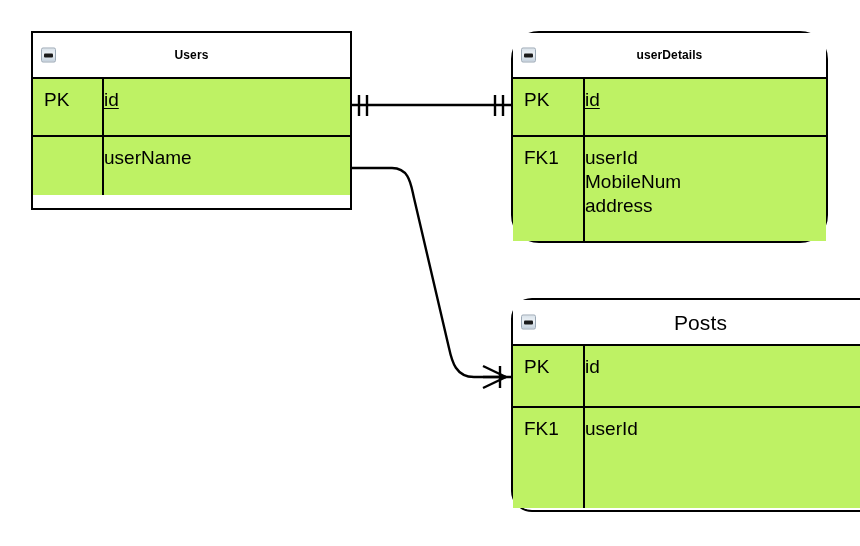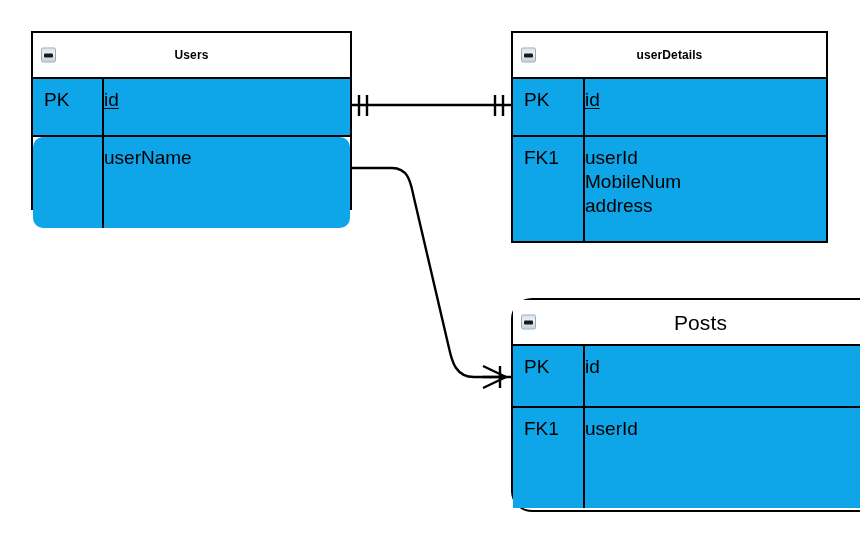--- a/index.html
+++ b/index.html
@@ -74,21 +74,21 @@
     height: 4px;
     background: #1b1b1b;
     border-radius: 1px;
   }
 
   
   .row {
     display: flex;
     box-sizing: border-box;
     border-bottom: 2px solid #000000;
-    background: #0ea5e9;
+    background: #bef264;
   }
   .row.last {
     border-bottom: none;
   }
   .cell-key {
     box-sizing: border-box;
     border-right: 2px solid #000000;
     padding: 9px 0 0 11px;
     font-size: 19px;
     color: #000000;
@@ -157,29 +157,29 @@
     <div class="entity-header">
       <span class="collapse-icon"></span>
       <span class="entity-title">Users</span>
     </div>
     <div class="row" style="height:58px;">
       <div class="cell-key" style="width:71px;">PK</div>
       <div class="cell-fields">
         <span class="field pk">id</span>
       </div>
     </div>
-    <div class="row last" style="height:91px;border-radius:10px;">
+    <div class="row last" style="height:58px;">
       <div class="cell-key" style="width:71px;"></div>
       <div class="cell-fields">
         <span class="field">userName</span>
       </div>
     </div>
   </div>
 
-  <div class="entity" id="ent-userdetails" style="left:511px; top:31px; width:317px; height:212px;">
+  <div class="entity" id="ent-userdetails" style="left:511px; top:31px; width:317px; height:212px;border-radius:28px;">
     <div class="entity-header">
       <span class="collapse-icon"></span>
       <span class="entity-title">userDetails</span>
     </div>
     <div class="row" style="height:58px;">
       <div class="cell-key" style="width:72px;">PK</div>
       <div class="cell-fields">
         <span class="field pk">id</span>
       </div>
     </div>

